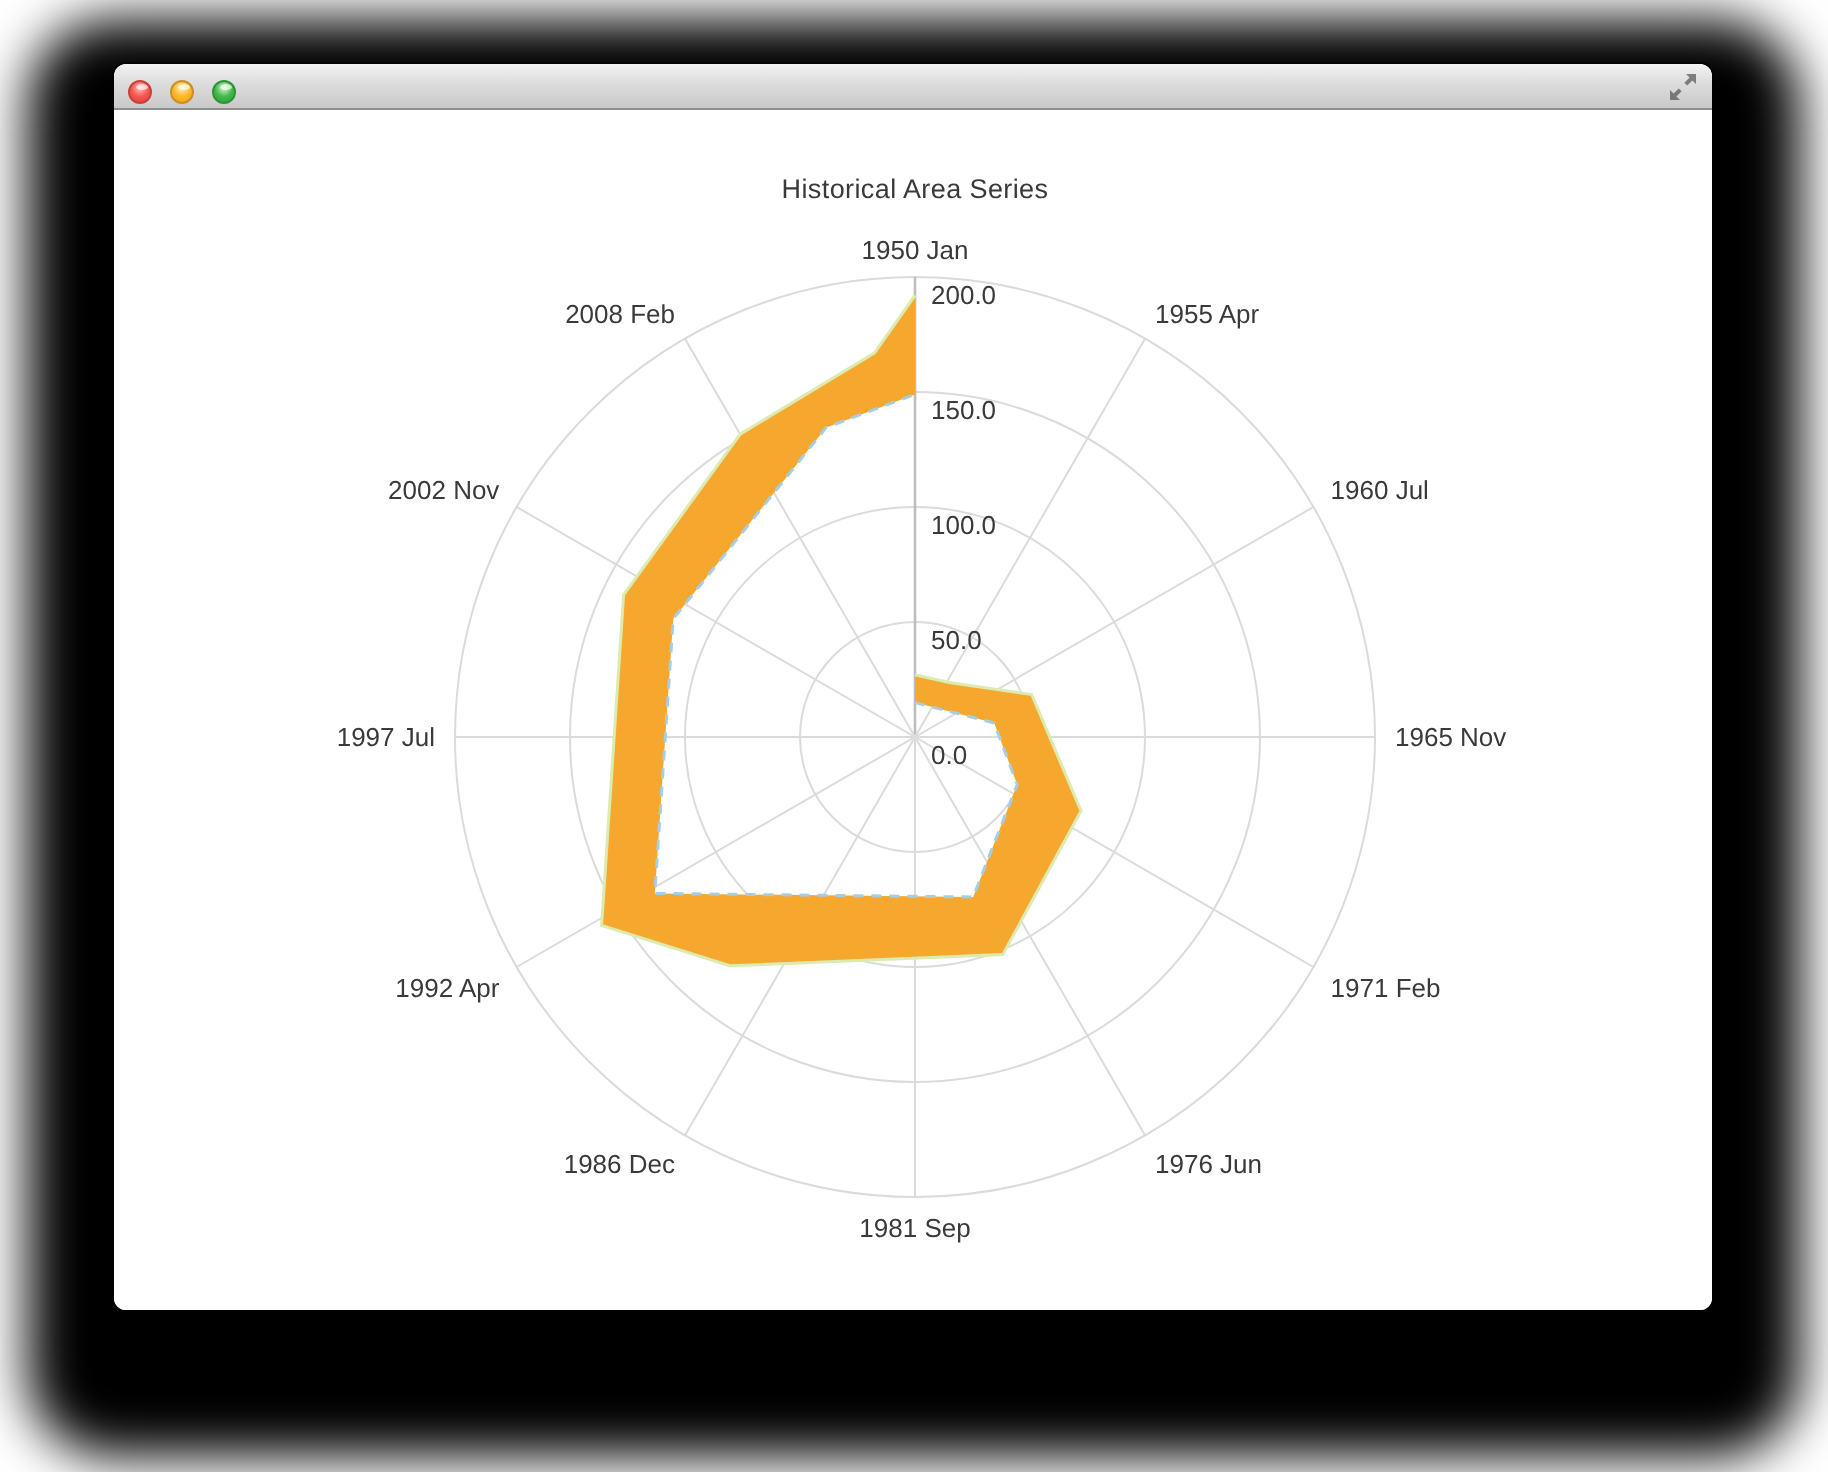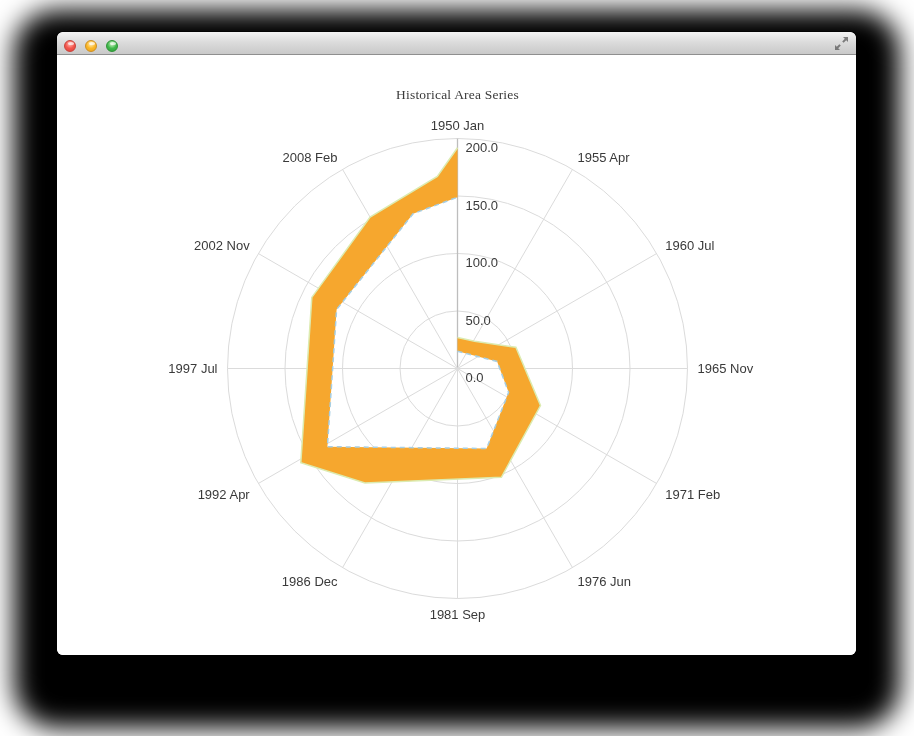--- a/index.html
+++ b/index.html
@@ -17,21 +17,21 @@
                 background:rgba(255,255,255,0.65);}
   .light.close{background:radial-gradient(circle at 50% 30%,#ffada6 8%,#f4574e 50%,#df423b 95%);
                border:1px solid #c8423b;}
   .light.min{background:radial-gradient(circle at 50% 30%,#ffe6a9 8%,#fbb827 50%,#eda31d 95%);
              border:1px solid #cd8f21;}
   .light.zoom{background:radial-gradient(circle at 50% 30%,#c3ecba 8%,#43ba4d 50%,#319f3c 95%);
               border:1px solid #2d9435;}
   .fsbtn{position:absolute;right:7px;top:4px;width:15px;height:15px;opacity:0.75;}
   .content{position:relative;width:799px;height:600px;background:#ffffff;}
   .chart-title{position:absolute;left:0;top:32px;width:801px;text-align:center;
-               font-size:13.5px;color:#3a3a3a;letter-spacing:0.2px;font-family:Liberation Serif, serif;}
+               font-size:13.5px;color:#3a3a3a;letter-spacing:0.2px;}
   svg text{font-family:"Liberation Sans", sans-serif;}
 </style>
 </head>
 <body>
 
 <div class="stage">
   <div class="win-shadow"></div>
 
   <div class="window">
     <div class="titlebar">

